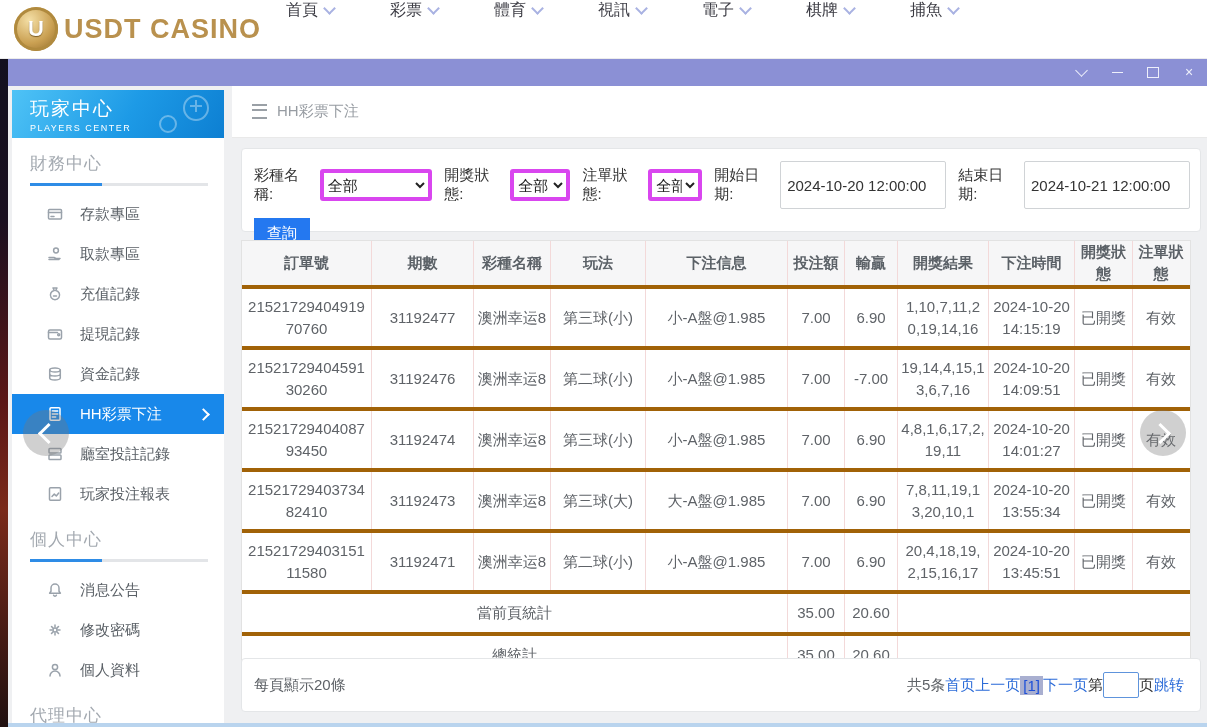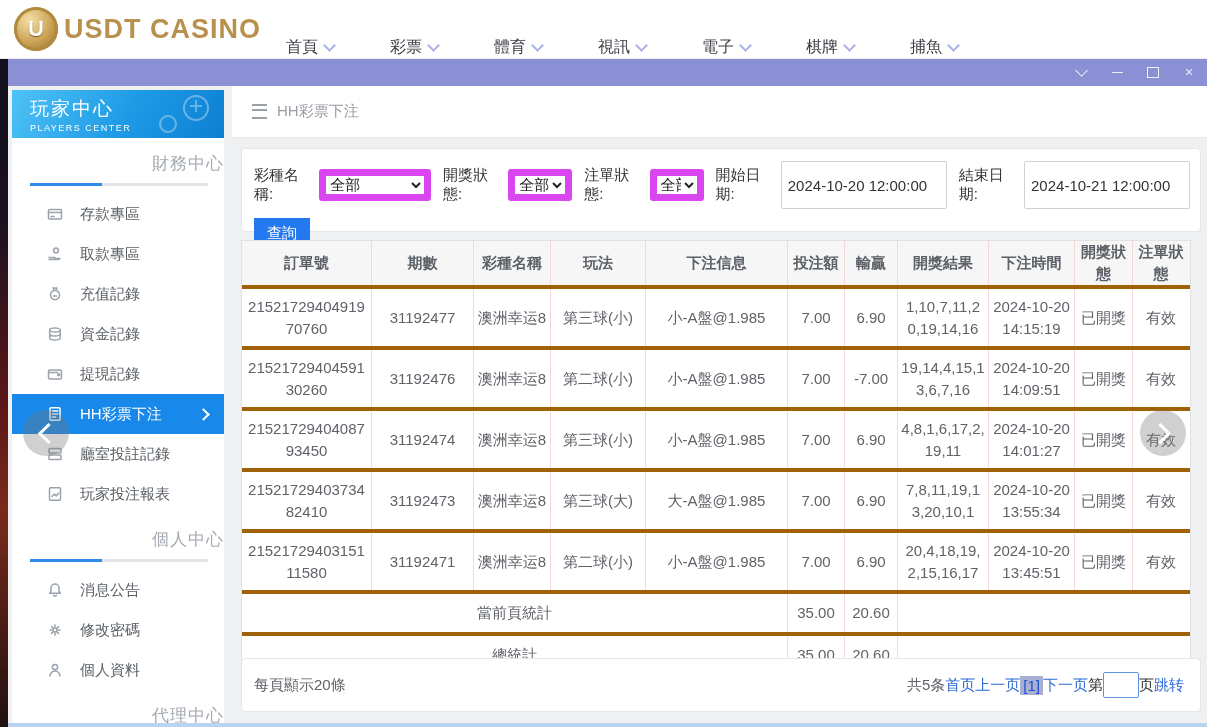--- a/index.html
+++ b/index.html
@@ -5,60 +5,60 @@
   html,body{margin:0;padding:0;}
   body{font-family:"Liberation Sans","DejaVu Sans",sans-serif;background:#222;}
   .screen{position:relative;width:1207px;height:727px;overflow:hidden;background:linear-gradient(180deg,#10101e 0%,#1a1020 30%,#5a1616 55%,#7a2a1a 70%,#201010 100%);}
 
   
   .topnav{position:absolute;left:0;top:0;width:1207px;height:58px;background:#fff;border-bottom:1px solid #ececec;z-index:5;}
   .brand{position:absolute;left:14px;top:7px;display:flex;align-items:center;gap:6px;}
   .brand-coin{width:44px;height:44px;border-radius:50%;background:radial-gradient(circle at 35% 30%,#f4dfa6,#caa052 55%,#8a6426);display:flex;align-items:center;justify-content:center;box-shadow:inset 0 0 0 3px #b08a3e;}
   .brand-coin span{font-size:22px;font-weight:bold;color:#fff;text-shadow:0 1px 1px #7a5a20;}
   .brand-text{font-size:27px;font-weight:bold;color:#b9914e;letter-spacing:1px;}
-  .nav-items{position:absolute;left:258px;top:0;height:58px;display:flex;align-items:flex-end;}
+  .nav-items{position:absolute;left:258px;top:0;height:58px;display:flex;align-items:flex-start;}
   .nav-item{width:104px;display:flex;align-items:center;justify-content:center;gap:7px;font-size:16px;color:#3c3c44;cursor:pointer;}
   .chev-down{width:7px;height:7px;border-right:2px solid #a9b2e2;border-bottom:2px solid #a9b2e2;transform:rotate(45deg);margin-top:-4px;}
 
   
   .titlebar{position:absolute;left:8px;top:58px;width:1199px;height:28px;background:#8b90d5;z-index:4;}
   .tb-controls{position:absolute;right:10px;top:0;height:28px;display:flex;align-items:center;gap:20px;}
   .tb-btn{color:#eef0fb;font-size:14px;line-height:1;cursor:pointer;display:flex;align-items:center;justify-content:center;width:16px;height:16px;}
   .tb-chev{width:8px;height:8px;border-right:1.5px solid #eef0fb;border-bottom:1.5px solid #eef0fb;transform:rotate(45deg);margin-top:-3px;}
   .tb-min{width:11px;height:0;border-top:1.5px solid #eef0fb;}
   .tb-max{width:10px;height:9px;border:1.5px solid #eef0fb;}
   .window-body{position:absolute;left:8px;top:86px;width:1199px;height:637px;background:#eff0f2;z-index:3;}
   .window-bottom{position:absolute;left:8px;top:723px;width:1199px;height:4px;background:#b9d4ee;z-index:6;}
 
   
   .sidebar{position:absolute;left:4px;top:4px;width:212px;height:633px;background:#fff;overflow:hidden;}
   .sb-header{position:relative;height:48px;background:linear-gradient(120deg,#4fc3f6 0%,#1d9ae6 55%,#0d7fd2 100%);color:#fff;padding:6px 0 0 18px;box-sizing:border-box;}
   .sb-title{font-size:19px;letter-spacing:2px;}
   .sb-sub{font-size:9px;letter-spacing:1.5px;margin-top:1px;}
   .sb-deco{position:absolute;right:8px;top:4px;width:70px;height:40px;opacity:.35;}
-  .sb-section{padding:14px 0 8px 18px;text-align:right;}
+  .sb-section{padding:14px 0 8px 18px;}
   .sb-section-title{font-size:17px;color:#a3a9b0;letter-spacing:1px;}
   .sb-underline{margin-top:8px;height:3px;width:178px;background:#e3e5e8;position:relative;}
   .sb-underline i{position:absolute;left:0;top:0;height:3px;width:72px;background:#2e8ce6;}
   .sb-item{height:40px;display:flex;align-items:center;gap:16px;padding-left:34px;font-size:15px;color:#5a6066;cursor:pointer;position:relative;}
   .sb-item .sb-icon{width:18px;height:18px;display:flex;align-items:center;justify-content:center;}
   .sb-item.active{background:#1888ea;color:#fff;}
   .chev-right{position:absolute;right:16px;width:7px;height:7px;border-right:2px solid #fff;border-bottom:2px solid #fff;transform:rotate(-45deg);}
 
   
   .main{position:absolute;left:224px;top:0px;width:975px;height:637px;}
   .breadcrumb{position:absolute;left:0;top:0;width:975px;height:52px;background:#fff;border-bottom:1px solid #e9e9e9;display:flex;align-items:center;padding-left:20px;box-sizing:border-box;gap:10px;color:#979ca2;}
   .hamburger{width:15px;height:11px;border-top:2px solid #9aa0a6;border-bottom:2px solid #9aa0a6;position:relative;cursor:pointer;}
   .hamburger:before{content:"";position:absolute;left:0;top:2.5px;width:15px;height:2px;background:#9aa0a6;}
   .bc-title{font-size:15px;}
 
   .filter-card{position:absolute;left:9px;top:62px;width:960px;height:84px;background:#fff;border:1px solid #e4e6e8;border-radius:4px;box-sizing:border-box;padding:12px 10px 0 12px;}
   .filter-row{display:flex;align-items:center;gap:6px;font-size:15px;color:#333;}
   .filter-row label{margin-left:6px;}
-  .sel{height:32px;border:7px solid #d946ef;border-radius:3px;background:#fff;font-size:15px;color:#222;font-family:Liberation Serif, serif;}
+  .sel{height:32px;border:4px solid #d946ef;border-radius:3px;background:#fff;font-size:15px;color:#222;font-family:Liberation Sans, sans-serif;}
   .sel.wide{width:120px;} .sel.mid{width:64px;} .sel.narrow{width:54px;}
   .date-input{height:30px;width:152px;border:1px solid #d0d3d6;border-radius:2px;font-size:15px;color:#333;font-family:inherit;padding:8px 6px;}
   .query-btn{margin-top:9px;width:56px;height:30px;background:#2478f0;color:#fff;border:none;border-radius:0;font-size:15px;font-family:inherit;cursor:pointer;}
 
   
   .table{position:absolute;left:9px;top:154px;width:948px;background:#fff;border:1px solid #e2e2e2;box-sizing:content-box;}
   .tr{display:flex;border-bottom:4px solid #a16207;}
   .tr:last-child{border-bottom:none;}
   .tr.head{background:#f6f6f7;height:44px;}
   .tr.head .td{font-weight:bold;color:#5b6167;font-size:15px;}
@@ -189,35 +189,35 @@
                 <svg width="16" height="16" viewBox="0 0 16 16">
                   <path d="M6 2h4l-1.3 2.5a4.6 4.6 0 1 1-1.4 0Z" fill="none" stroke="#9aa2ab" stroke-width="1.5" stroke-linecap="round" stroke-linejoin="round"></path>
                   <path d="M6.5 10h3" fill="none" stroke="#9aa2ab" stroke-width="1.5" stroke-linecap="round" stroke-linejoin="round"></path>
                 </svg>
               </span>
               <span>充值記錄</span>
             </div>
             <div class="sb-item">
               <span class="sb-icon">
                 <svg width="16" height="16" viewBox="0 0 16 16">
-                  <ellipse cx="8" cy="4" rx="5.3" ry="2" fill="none" stroke="#9aa2ab" stroke-width="1.5" stroke-linecap="round" stroke-linejoin="round"></ellipse>
-                  <path d="M2.7 4v4c0 1.1 2.4 2 5.3 2s5.3-.9 5.3-2V4M2.7 8v4c0 1.1 2.4 2 5.3 2s5.3-.9 5.3-2V8" fill="none" stroke="#9aa2ab" stroke-width="1.5" stroke-linecap="round" stroke-linejoin="round"></path>
-                </svg>
-              </span>
-              <span>資金記錄</span>
-            </div>
-            <div class="sb-item">
-              <span class="sb-icon">
-                <svg width="16" height="16" viewBox="0 0 16 16">
                   <rect x="1.5" y="4" width="13" height="9" rx="1.5" fill="none" stroke="#9aa2ab" stroke-width="1.5" stroke-linecap="round" stroke-linejoin="round"></rect>
                   <path d="M1.5 6.5h9" fill="none" stroke="#9aa2ab" stroke-width="1.5" stroke-linecap="round" stroke-linejoin="round"></path>
                   <circle cx="11.7" cy="8.8" r="1" fill="none" stroke="#9aa2ab" stroke-width="1.5" stroke-linecap="round" stroke-linejoin="round"></circle>
                 </svg>
               </span>
               <span>提現記錄</span>
+            </div>
+            <div class="sb-item">
+              <span class="sb-icon">
+                <svg width="16" height="16" viewBox="0 0 16 16">
+                  <ellipse cx="8" cy="4" rx="5.3" ry="2" fill="none" stroke="#9aa2ab" stroke-width="1.5" stroke-linecap="round" stroke-linejoin="round"></ellipse>
+                  <path d="M2.7 4v4c0 1.1 2.4 2 5.3 2s5.3-.9 5.3-2V4M2.7 8v4c0 1.1 2.4 2 5.3 2s5.3-.9 5.3-2V8" fill="none" stroke="#9aa2ab" stroke-width="1.5" stroke-linecap="round" stroke-linejoin="round"></path>
+                </svg>
+              </span>
+              <span>資金記錄</span>
             </div>
             <div class="sb-item active">
               <span class="sb-icon">
                 <svg width="16" height="16" viewBox="0 0 16 16">
                   <rect x="3" y="1.8" width="10" height="12.4" rx="1" fill="none" stroke="#fff" stroke-width="1.5" stroke-linecap="round" stroke-linejoin="round"></rect>
                   <path d="M5.3 5h5.4M5.3 8h5.4M5.3 11h3.4" fill="none" stroke="#fff" stroke-width="1.5" stroke-linecap="round" stroke-linejoin="round"></path>
                 </svg>
               </span>
               <span>HH彩票下注</span>
               <span class="chev-right"></span>

